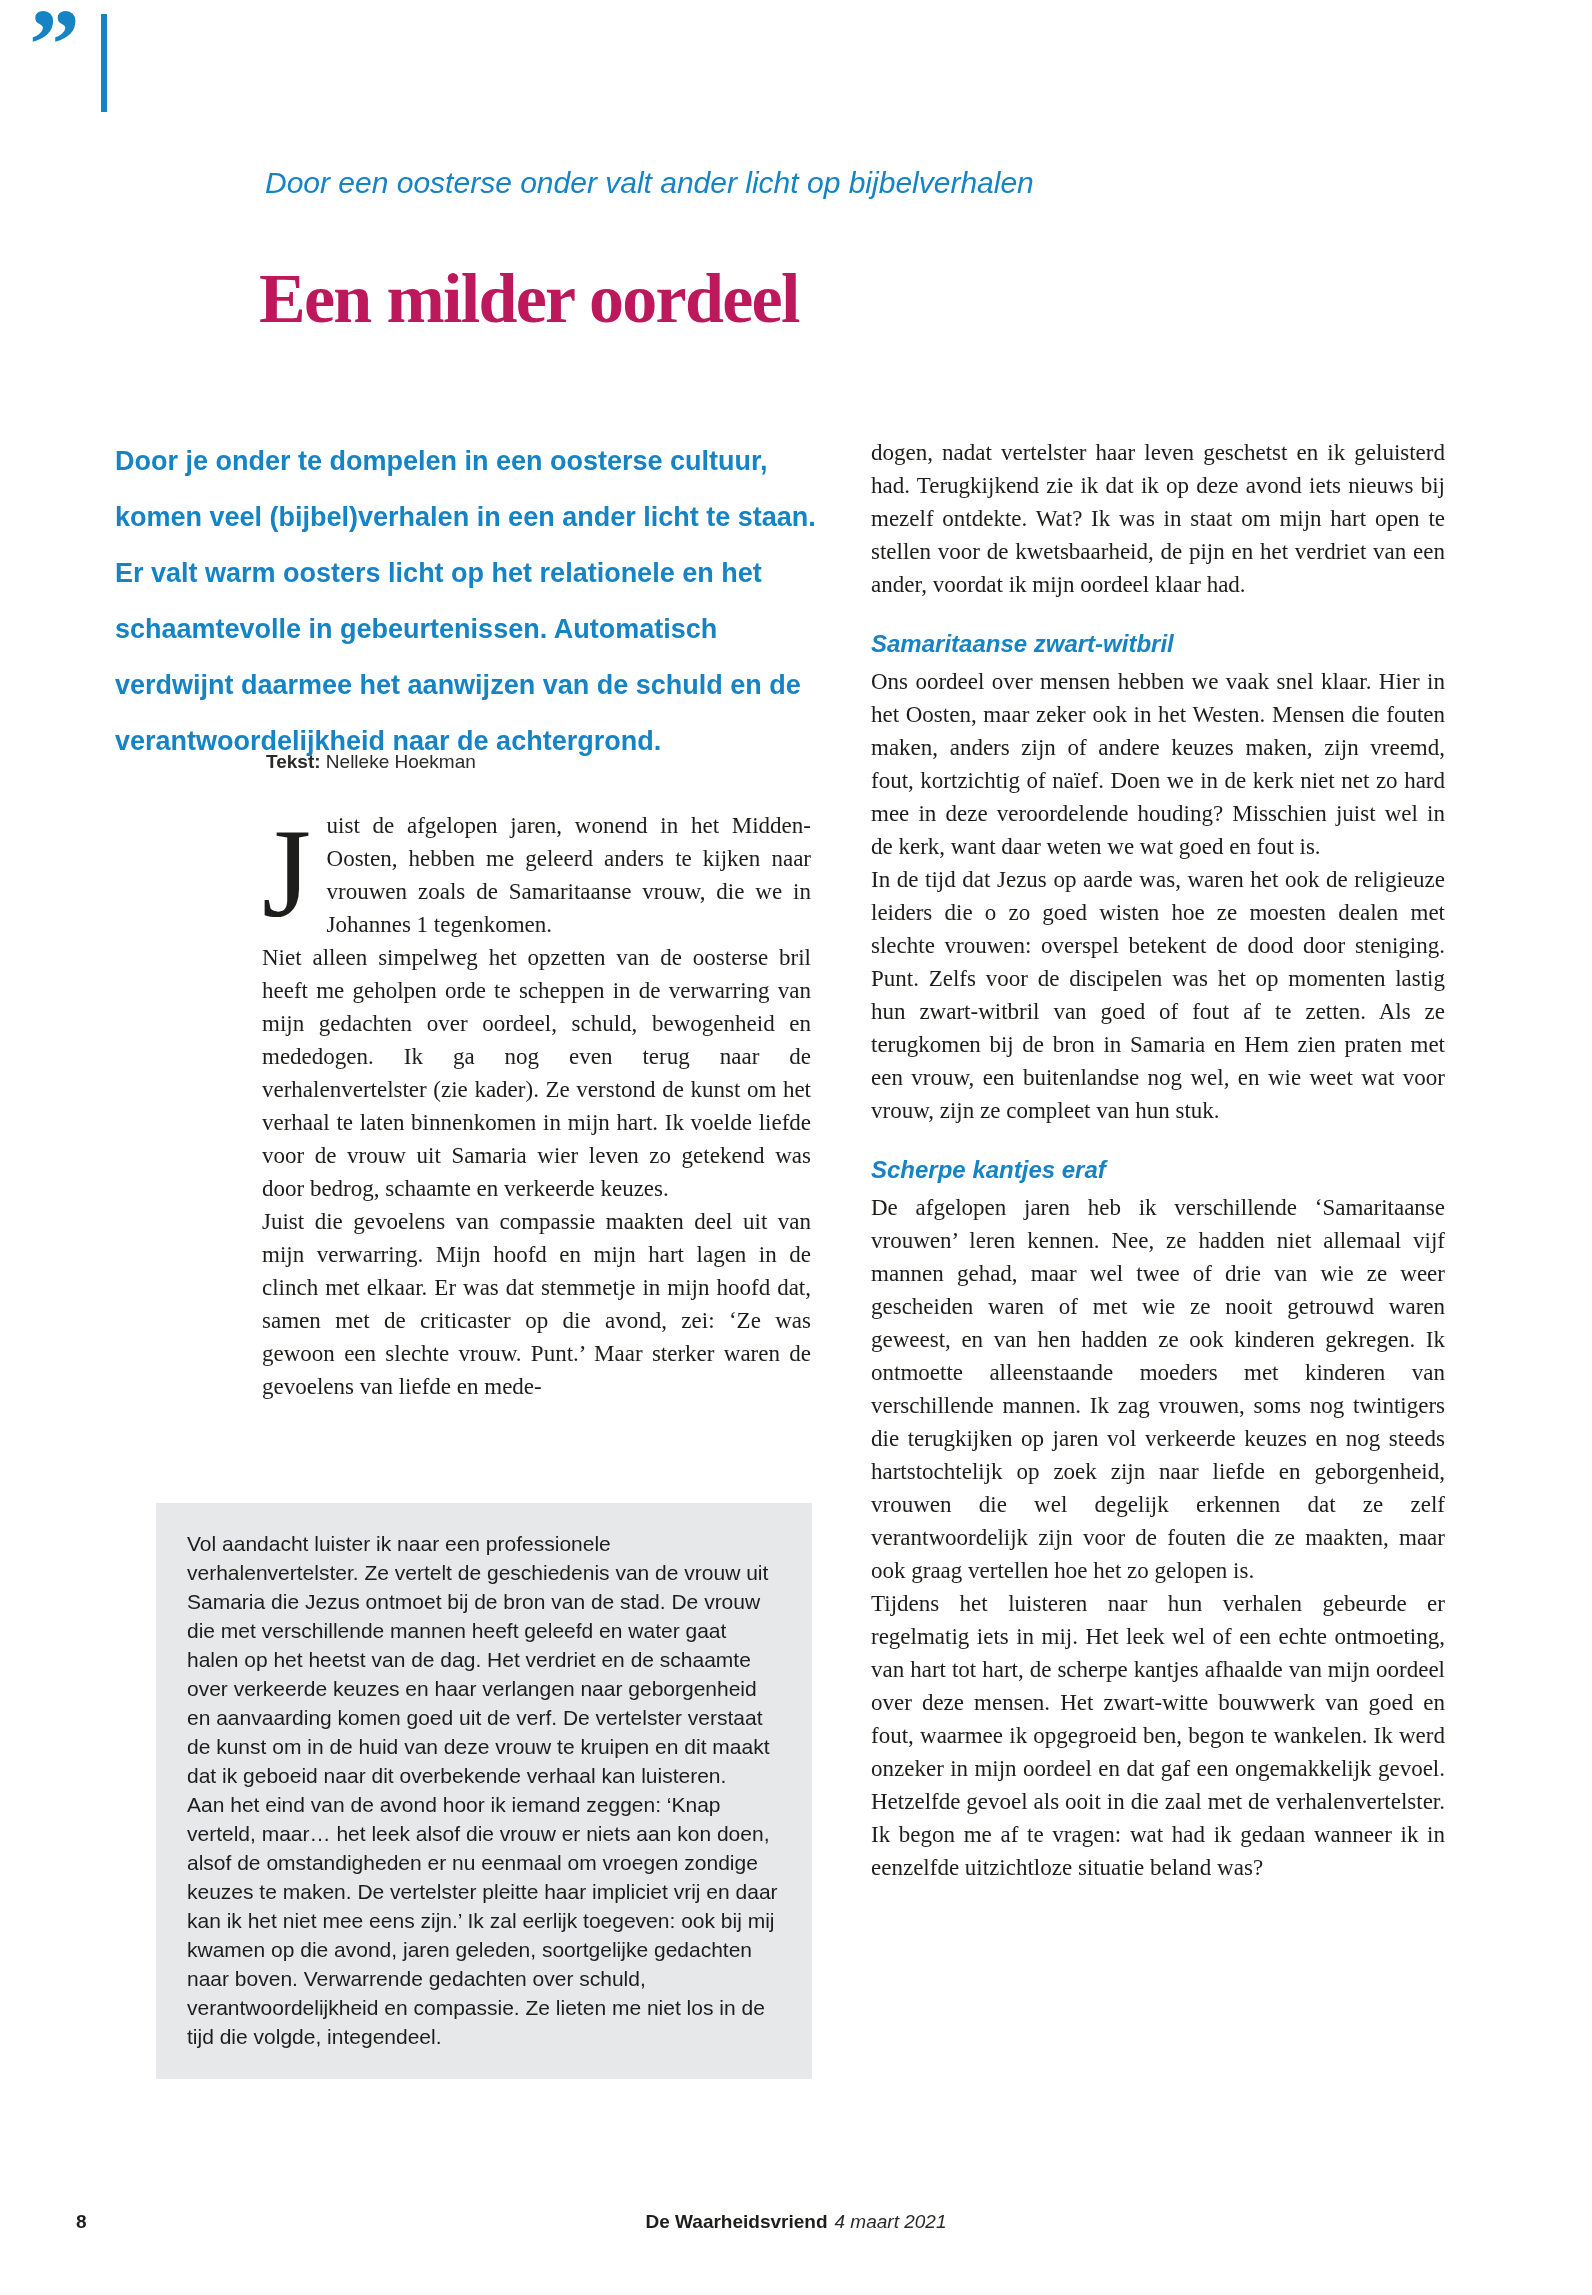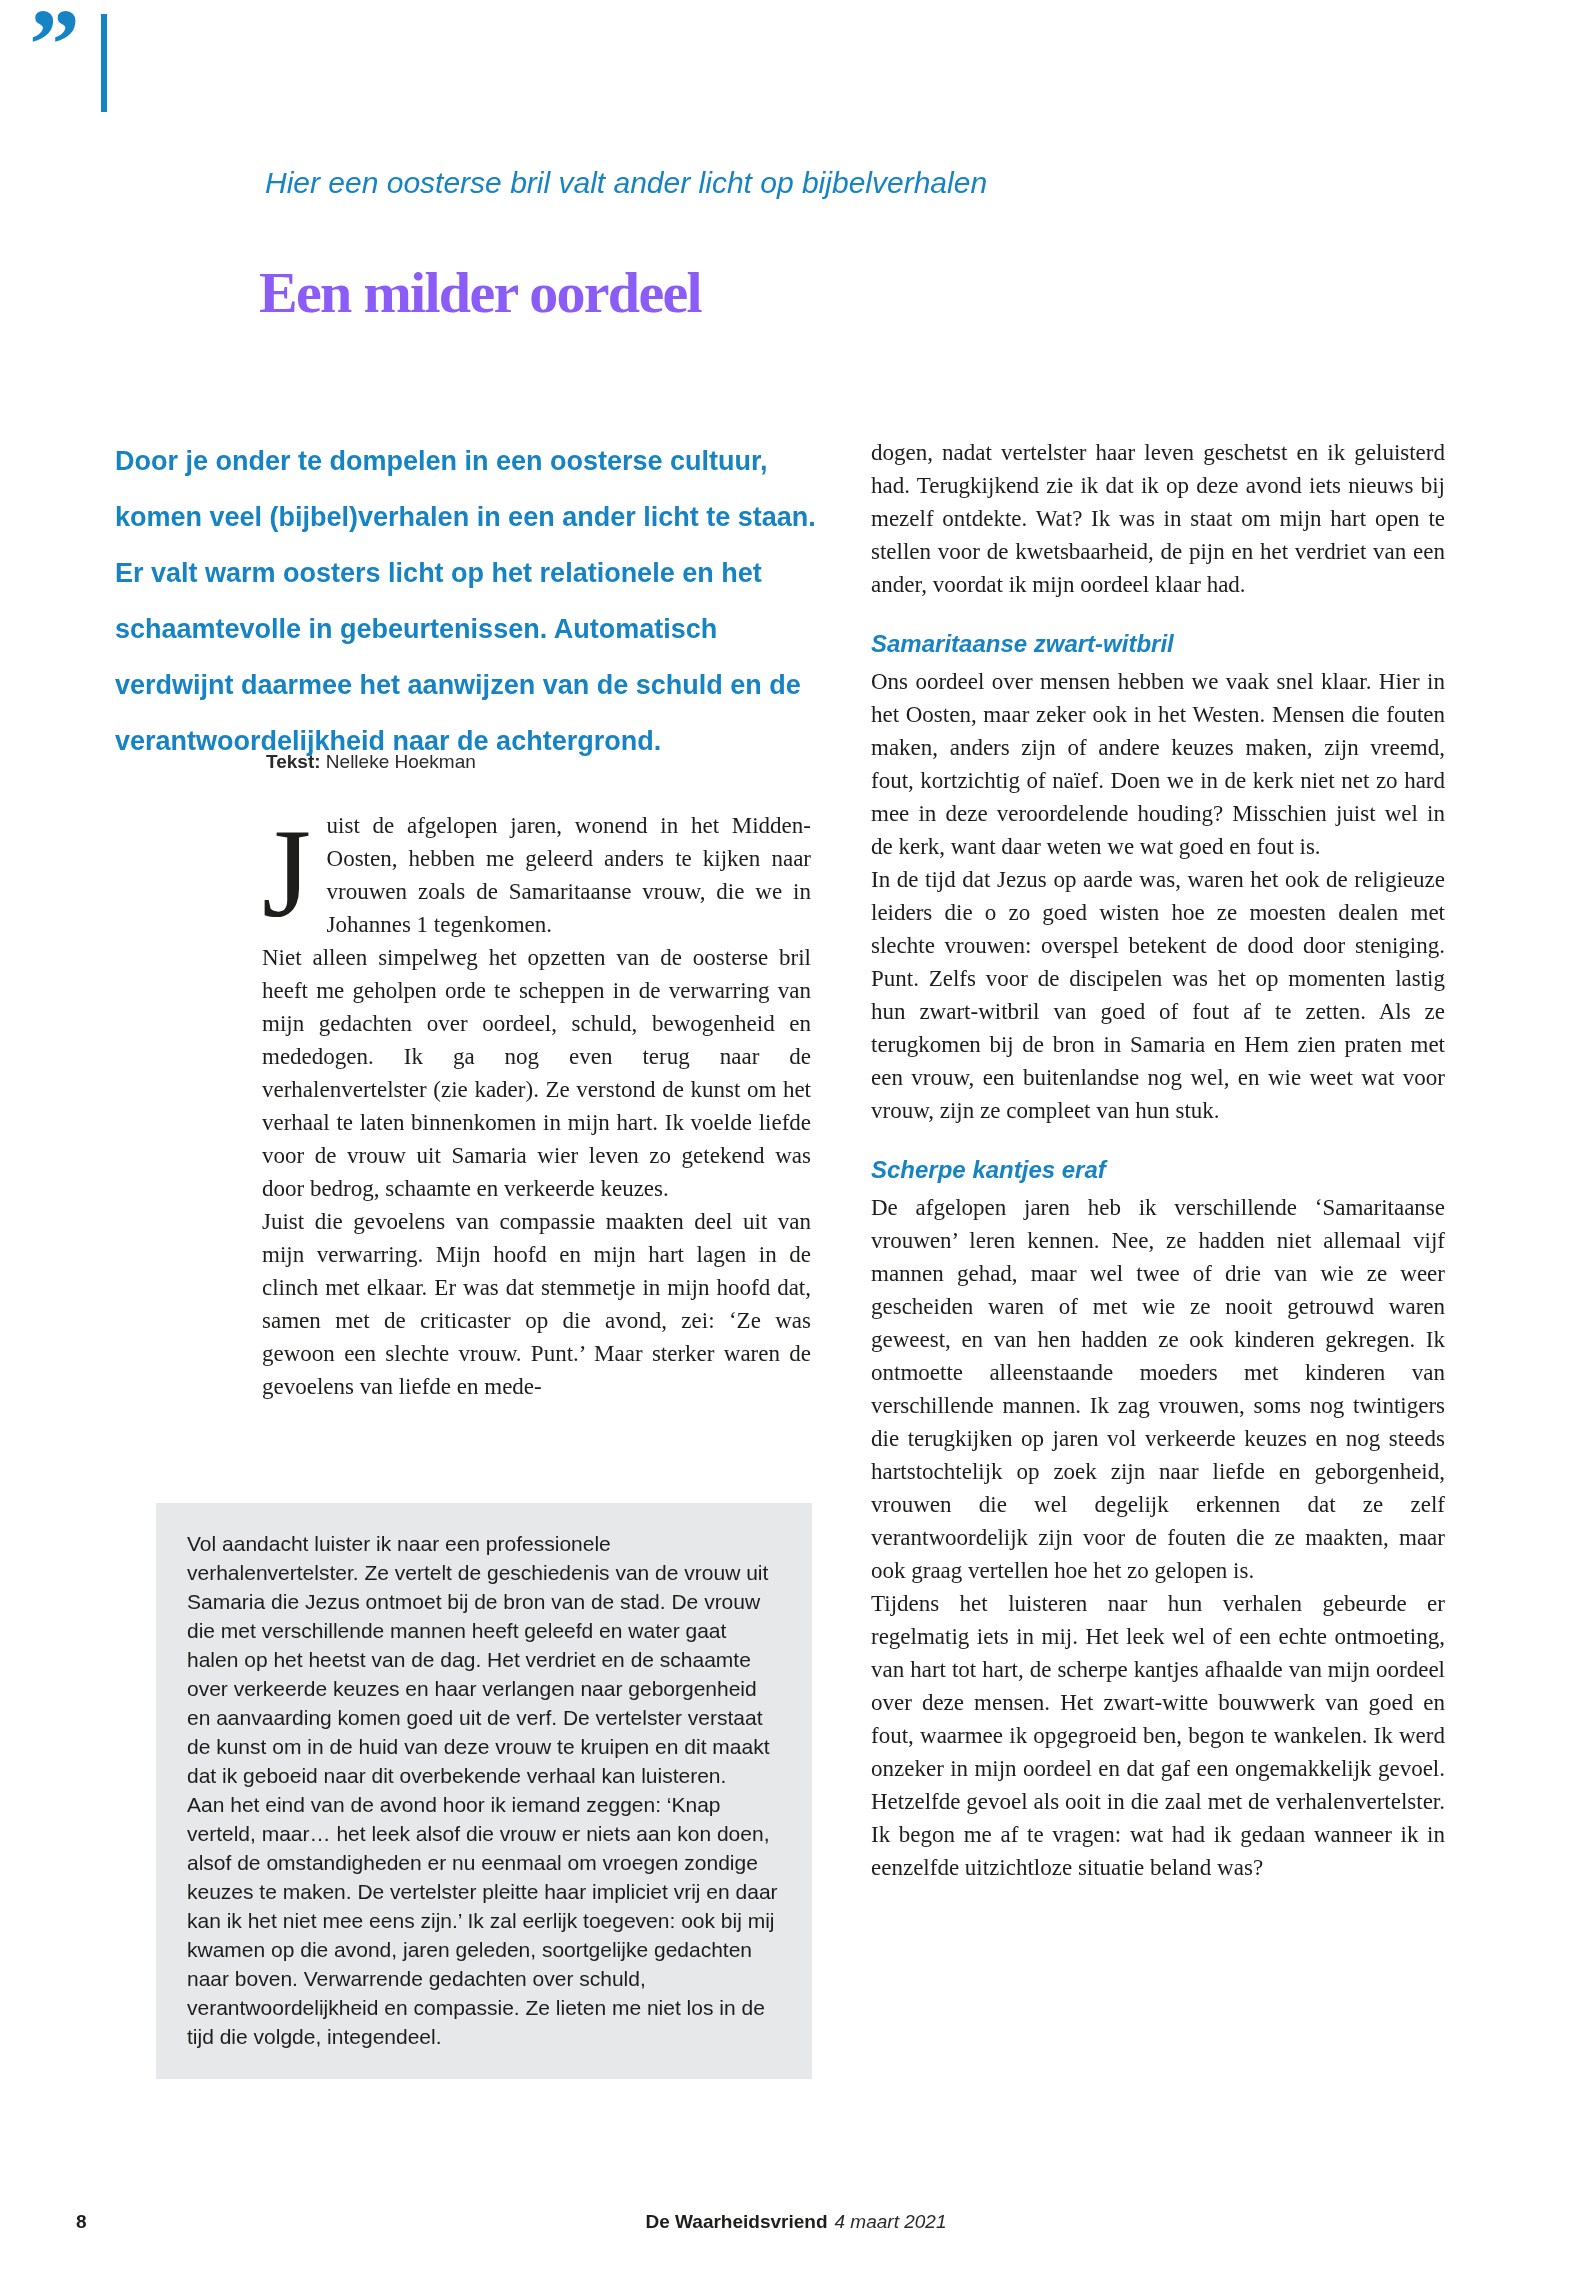--- a/index.html
+++ b/index.html
@@ -34,23 +34,23 @@
     font-style:italic;
     font-size:30px;
     color:#1583c4;
   }
   .title{
     position:absolute;
     left:259px; top:259px;
     margin:0;
     font-family:"Liberation Serif", serif;
     font-weight:700;
-    font-size:58px;
+    font-size:70px;
     letter-spacing:-1.7px;
-    color:#8b5cf6;
+    color:#be185d;
   }
   .intro{
     position:absolute;
     left:115px; top:433px;
     width:716px;
     margin:0;
     font-family:"Liberation Sans", sans-serif;
     font-weight:700;
     font-size:27px;
     line-height:56px;
@@ -136,21 +136,21 @@
   .footer-date{font-style:italic; margin-left:7px; color:#2a2a28;}
 </style>
 </head>
 <body>
 
 <div class="page">
 
   <span class="quote-glyph">”</span>
   <div class="quote-bar"></div>
 
-  <div class="kicker">Hier een oosterse bril valt ander licht op bijbelverhalen</div>
+  <div class="kicker">Door een oosterse onder valt ander licht op bijbelverhalen</div>
 
   <h1 class="title">Een milder oordeel</h1>
 
   <p class="intro">Door je onder te dompelen in een oosterse cultuur, komen veel (bijbel)verhalen in een ander licht te staan. Er valt warm oosters licht op het relationele en het schaamtevolle in gebeurtenissen. Automatisch verdwijnt daarmee het aanwijzen van de schuld en de verantwoordelijkheid naar de achtergrond.</p>
 
   <div class="byline">
     <span class="byline-label">Tekst:</span>
     <span class="byline-name">Nelleke Hoekman</span>
   </div>
 

